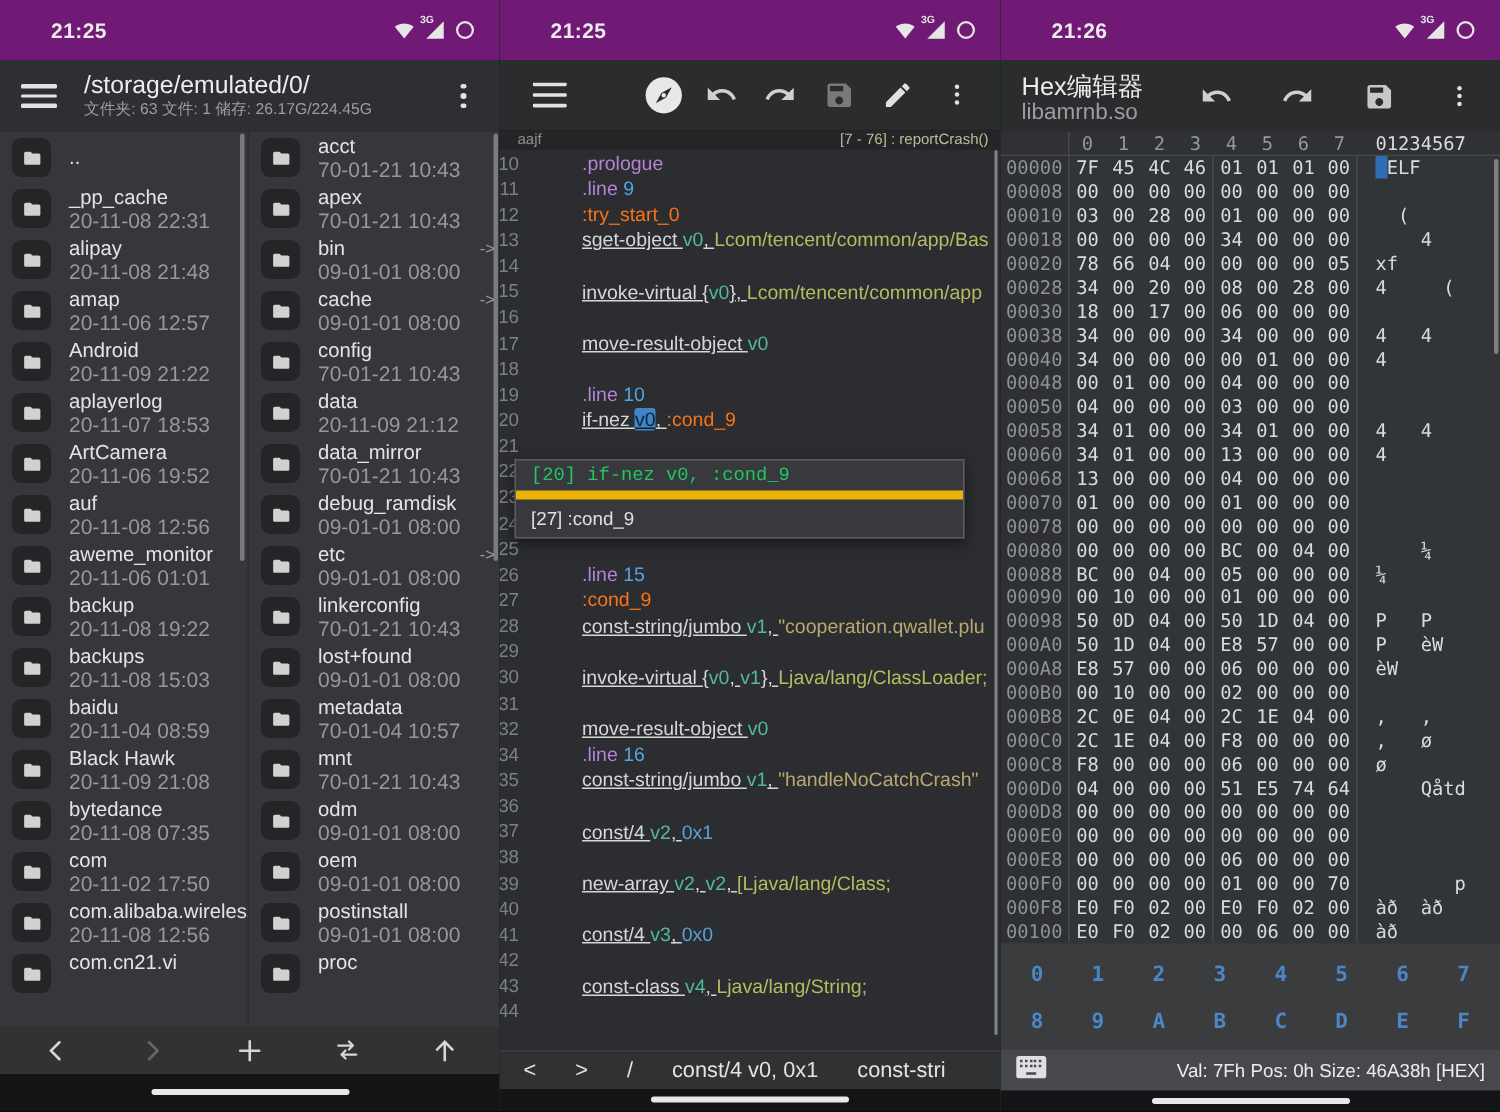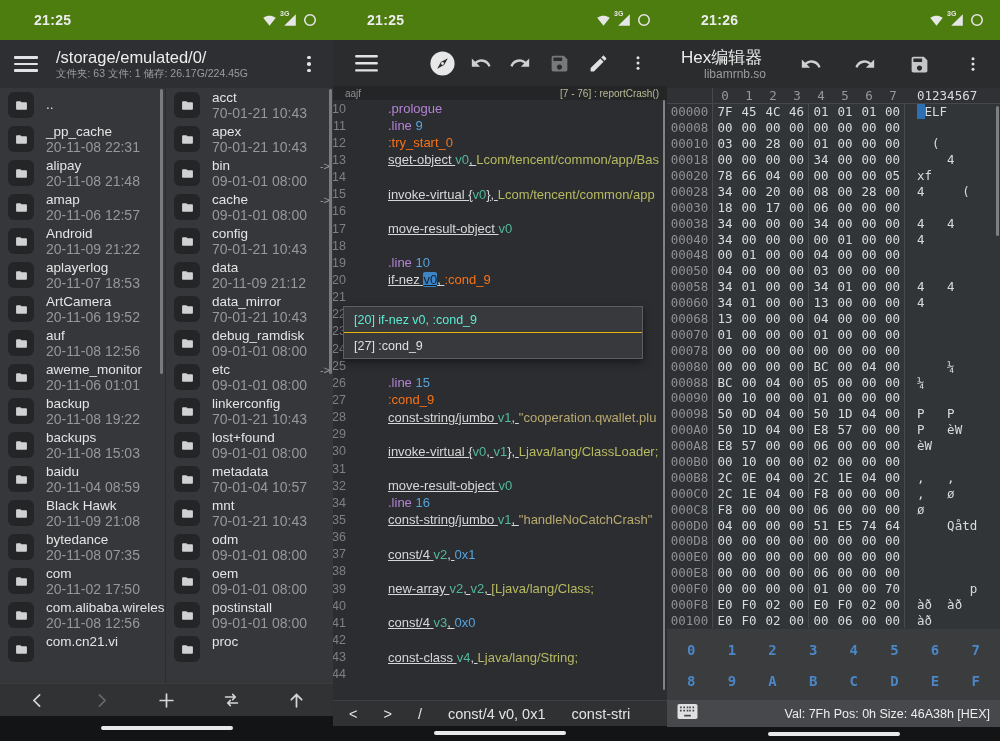--- a/index.html
+++ b/index.html
@@ -5,21 +5,21 @@
   * { margin:0; padding:0; box-sizing:border-box; }
   html,body { width:1000px; height:741px; overflow:hidden; background:#000; }
   body { font-family:"Liberation Sans", sans-serif; }
   .screen { display:flex; width:1000px; height:741px; }
   .panel { height:741px; position:relative; overflow:hidden; }
   #p-left  { width:333px; background:#35373a; }
   #p-mid   { width:334px; background:#2b2d30; }
   #p-right { width:333px; background:#323538; }
 
   
-  .statusbar { height:40px; background:#4d7c0f; display:flex; align-items:center;
+  .statusbar { height:40px; background:#701a75; display:flex; align-items:center;
                padding:0 16px 0 34px; }
   .sb-time { color:#ececec; font-size:14px; font-weight:700; letter-spacing:.3px; }
   .sysicons { margin-left:auto; display:flex; align-items:center; gap:6px; }
   .sysicons svg { display:block; }
   .cellwrap { position:relative; }
   .cell-3g { position:absolute; top:-3px; left:-3px; font-size:7px; color:#e6e6e6; font-weight:700; }
 
   
   .appbar { height:48px; background:#2d2f32; display:flex; align-items:center; padding:0 12px 0 14px; }
   .hamb { width:24px; height:16px; display:flex; flex-direction:column; justify-content:space-between; cursor:pointer; }
@@ -71,30 +71,30 @@
   .c-src { padding-left:42px; }
   .tp { color:#d6d7d8;text-decoration:underline; } .td { color:#b583d6; } .tn { color:#56a3dc; }
   .tl { color:#f97316; } .tr { color:#54b89c; } .tt { color:#b8ba62; } .ts { color:#b9a96e; }
   .tsel { background:#3d85c6; color:#10222f; border-radius:2px; }
   #code-scroll { position:absolute; right:2px; top:0; width:2.5px; height:590px;
                  background:#8b8d8f; opacity:.9; border-radius:2px; }
   .popup { position:absolute; left:10px; right:24px; top:206px; height:53px;
            background:#37393c; border:1px solid #5c5e60; box-shadow:0 3px 8px rgba(0,0,0,.5); }
   .popup-row { height:26px; display:flex; align-items:center; padding-left:10px;
                font-size:12.5px; color:#dfe0e1; cursor:pointer; }
-  .popup-row.active { color:#5eead4; border-bottom:1px solid #eab308; }
+  .popup-row.active { color:#22c55e; border-bottom:6px solid #eab308;font-family:Liberation Mono, monospace; }
   .snippetbar { height:26px; background:#2f3133; border-top:1px solid #3c3e40;
                 display:flex; align-items:center; padding:0 0 0 16px; white-space:nowrap; overflow:hidden; }
   .snip { color:#e2e3e4; font-size:14.5px; margin-right:26px; cursor:pointer; flex:0 0 auto; }
 
   
   .happbar { height:48px; background:#2a2c2e; display:flex; align-items:center; padding:0 12px 0 14px; }
   .h-titles { min-width:0; }
   .h-title { color:#ececec; font-size:17px; line-height:20px; white-space:nowrap; }
-  .h-sub { color:#9b9da0; font-size:12px; line-height:13px;margin-left:23px; }
+  .h-sub { color:#9b9da0; font-size:15px; line-height:13px; }
   .h-icons { margin-left:auto; display:flex; align-items:center; gap:24px; }
   .hexwrap { position:relative; font-family:"DejaVu Sans Mono", monospace; }
   .hx-row { display:grid; grid-template-columns:46px repeat(8,24px) 1fr; align-items:center;
             font-size:12.5px; }
   .hx-head { height:16px; color:#95989b; border-bottom:1px solid #45474a; background:#2f3134; }
   .hx-body { height:525px; overflow:hidden; }
   .hx-body .hx-row { height:15.9px; }
   .hx-addr { color:#8f9296; text-align:center; border-right:1px solid #47494b;
              background:rgba(0,0,0,.08); height:100%; display:flex; align-items:center; justify-content:center; }
   .hx-b { color:#dadbdc; text-align:center; height:100%; display:flex; align-items:center; justify-content:center; cursor:pointer; }

